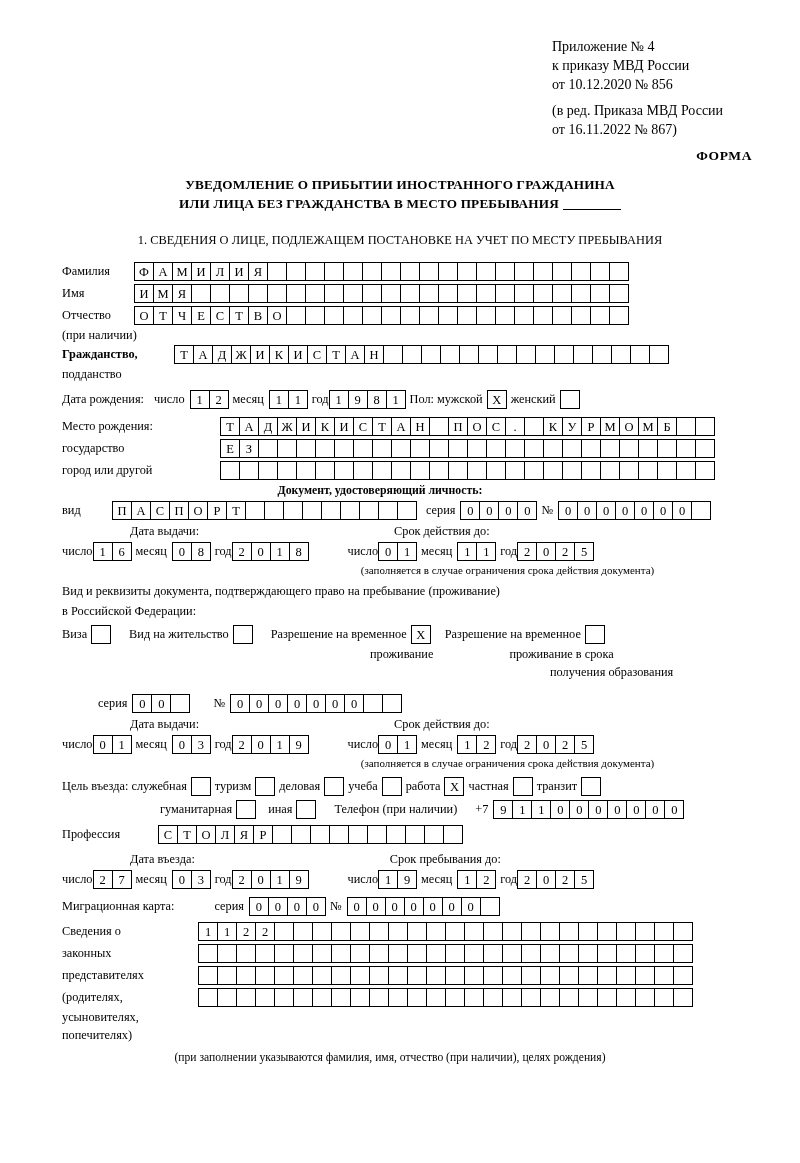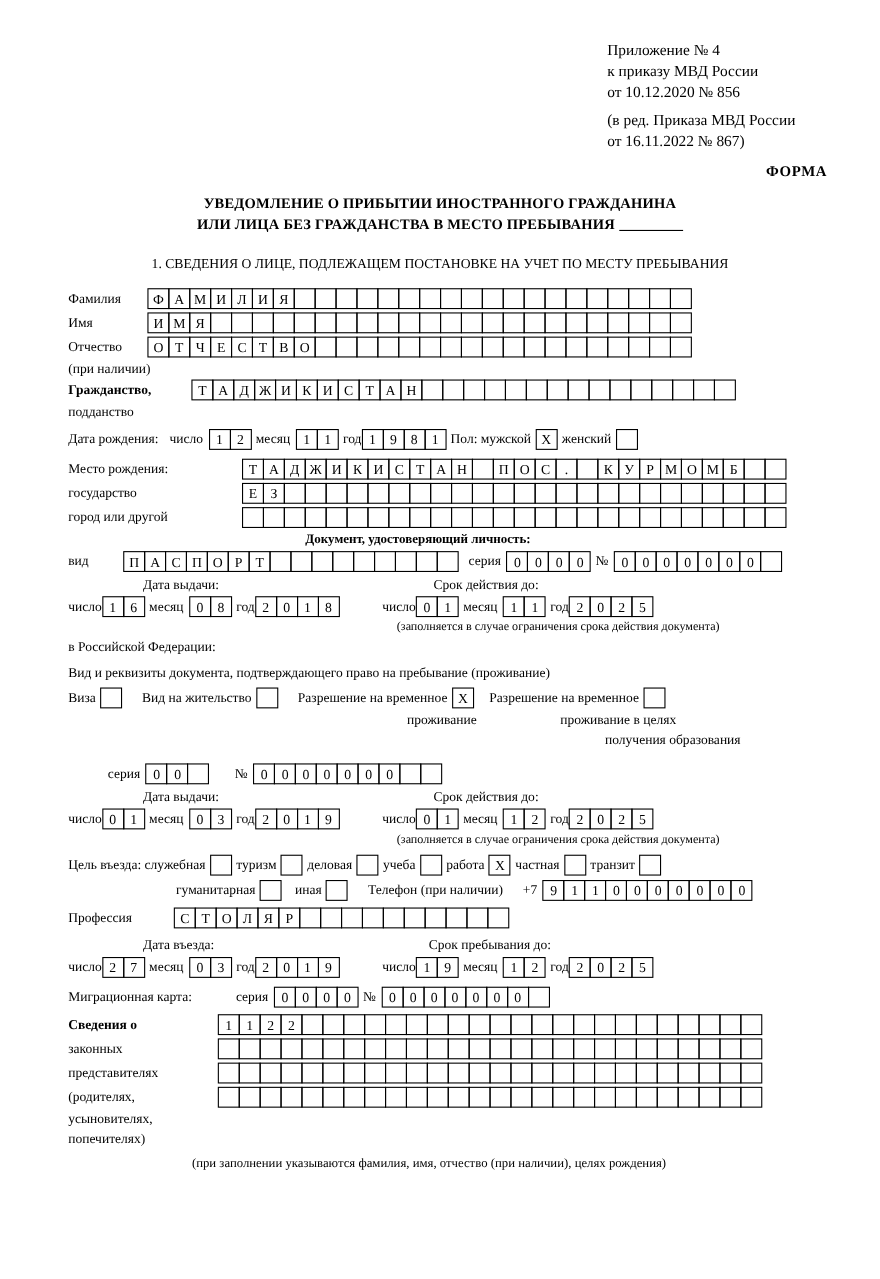--- a/index.html
+++ b/index.html
@@ -400,36 +400,36 @@
       <span class="boxes" id="bx-validyear">
           <span class="bx">2</span>
           <span class="bx">0</span>
           <span class="bx">2</span>
           <span class="bx">5</span>
         </span>
     </div>
 
     <div class="note" style="padding-left:215px;margin-top:1px;">(заполняется в случае ограничения срока действия документа)</div>
 
+    <div style="padding-left:22px;margin-top:8px;">Вид и реквизиты документа, подтверждающего право на пребывание (проживание)</div>
     <div style="padding-left:22px;margin-top:5px;">в Российской Федерации:</div>
-    <div style="padding-left:22px;margin-top:8px;">Вид и реквизиты документа, подтверждающего право на пребывание (проживание)</div>
 
     <div class="row" style="margin-top:6px;">
       <span style="padding-left:22px;">Виза</span>
       <span class="cb"></span>
       <span style="padding-left:14px;">Вид на жительство</span>
       <span class="cb"></span>
       <span style="padding-left:14px;">Разрешение на временное</span>
       <span class="cb">Х</span>
       <span style="padding-left:10px;">Разрешение на временное</span>
       <span class="cb"></span>
     </div>
     <div class="row">
       <span style="padding-left:330px;">проживание</span>
-      <span style="padding-left:76px;">проживание в целях</span>
+      <span style="padding-left:76px;">проживание в срока</span>
     </div>
     <div class="row">
       <span style="padding-left:510px;">получения образования</span>
     </div>
 
     <div class="row" style="margin-top:14px;">
       <span style="padding-left:58px;">серия</span>
       <span class="sp4"></span>
       <span class="boxes" id="bx-permitseries">
           <span class="bx">0</span>
@@ -632,21 +632,21 @@
           <span class="bx">0</span>
           <span class="bx">0</span>
           <span class="bx">0</span>
           <span class="bx">0</span>
           <span class="bx">0</span>
           <span class="bx"></span>
         </span>
     </div>
 
     <div class="row" style="margin-top:6px;">
-      <span style="padding-left:22px;width:136px;display:inline-block;font-weight:bold;">Сведения о</span>
+      <span style="padding-left:22px;width:136px;display:inline-block;">Сведения о</span>
       <span class="boxes" id="bx-legal1">
           <span class="bx">1</span>
           <span class="bx">1</span>
           <span class="bx">2</span>
           <span class="bx">2</span>
           <span class="bx"></span>
           <span class="bx"></span>
           <span class="bx"></span>
           <span class="bx"></span>
           <span class="bx"></span>

